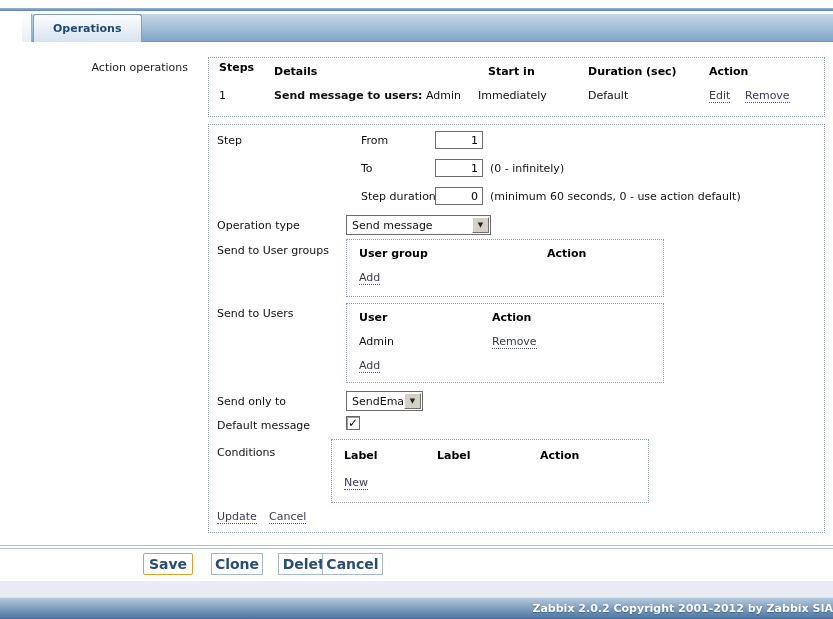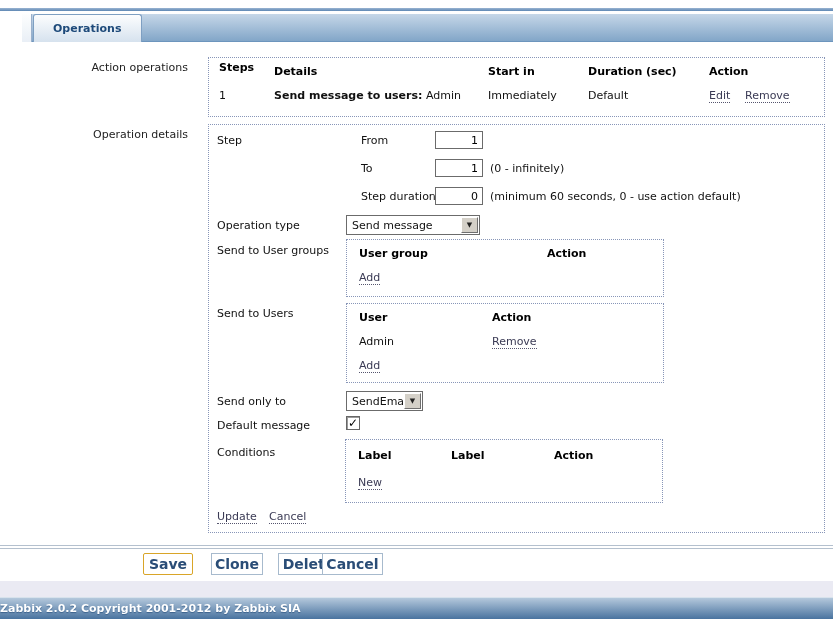--- a/index.html
+++ b/index.html
@@ -62,21 +62,21 @@
     font-family:"DejaVu Sans","Liberation Sans",sans-serif;
     display:flex; align-items:center; justify-content:center; cursor:pointer; }
   .btn-save { left:143px; width:50px; border:1px solid #d9a528; border-radius:2px; }
   .btn-clone { left:211px; width:52px; border:1px solid #a7bacd; }
   .btn-delete { left:262px; width:61px; border:1px solid #a7bacd; border-left:1px solid #a7bacd; margin-left:16px; }
   .btn-cancel { left:322px; width:61px; border:1px solid #a7bacd; }
   
   .lavender-band { position:absolute; left:0; top:581px; width:833px; height:16px; background:#eaeaf3; }
   .footer-bar { position:absolute; left:0; top:597px; width:833px; height:22px;
     background:linear-gradient(#b4c8dc,#49739f); border-top:1px solid #d7e2ec;
-    color:#fff; font-weight:bold; text-align:left; line-height:21px; font-size:11px;
+    color:#fff; font-weight:bold; text-align:right; line-height:21px; font-size:11px;
     text-shadow:0 1px 1px #3c628c; }
 </style>
 </head>
 <body>
 
 <div class="page">
 
   <div class="sep-blue"></div>
   <div class="sep-white"></div>
 
@@ -95,45 +95,44 @@
     <span class="ops-col th" style="left:65px; top:7px;">Details</span>
     <span class="ops-col th" style="left:279px; top:7px;">Start in</span>
     <span class="ops-col th" style="left:379px; top:7px;">Duration (sec)</span>
     <span class="ops-col th" style="left:500px; top:7px;">Action</span>
 
     <span class="ops-col" style="left:10px; top:31px;">1</span>
     <span class="ops-col" style="left:65px; top:31px;">
       <span class="b">Send message to users:</span>
       <span>Admin</span>
     </span>
-    <span class="ops-col" style="left:279px; top:31px;">Immediately</span>
+    <span class="ops-col" style="left:269px; top:31px;">Immediately</span>
     <span class="ops-col" style="left:379px; top:31px;">Default</span>
     <a class="link ops-col" style="left:500px; top:31px;">Edit</a>
     <a class="link ops-col" style="left:536px; top:31px;">Remove</a>
   </div>
 
-  <div class="form-label" style="top:128px;">Operation details</div>
 
   <div class="dotted-box" style="left:208px; top:124px; width:617px; height:409px;">
 
     <span class="inner-item" style="left:8px; top:9px;">Step</span>
 
     <span class="inner-item" style="left:152px; top:9px;">From</span>
     <input class="num-input" style="left: 226px; top: 6px;" value="1">
 
     <span class="inner-item" style="left:152px; top:37px;">To</span>
     <input class="num-input" style="left: 226px; top: 34px;" value="1">
     <span class="hint" style="left:281px; top:37px;">(0 - infinitely)</span>
 
     <span class="inner-item" style="left:152px; top:65px;">Step duration</span>
     <input class="num-input" style="left: 226px; top: 62px;" value="0">
     <span class="hint" style="left:281px; top:65px;">(minimum 60 seconds, 0 - use action default)</span>
 
     <span class="inner-item" style="left:8px; top:94px;">Operation type</span>
-    <div class="select" style="left:137px; top:90px; width:134px;">
+    <div class="select" style="left:137px; top:90px; width:145px;">
       <span>Send message</span>
       <span class="arrow-btn">▼</span>
     </div>
 
     <span class="inner-item" style="left:8px; top:119px;">Send to User groups</span>
     <div class="dotted-box" style="left:137px; top:114px; width:318px; height:58px;">
       <span class="inner-item th" style="left:12px; top:7px;">User group</span>
       <span class="inner-item th" style="left:200px; top:7px;">Action</span>
       <a class="link inner-item" style="left:12px; top:31px;">Add</a>
     </div>
@@ -152,21 +151,21 @@
       <span>SendEmail</span>
       <span class="arrow-btn">▼</span>
     </div>
 
     <span class="inner-item" style="left:8px; top:294px;">Default message</span>
     <div class="checkbox" style="left:137px; top:291px;">
       <span>✓</span>
     </div>
 
     <span class="inner-item" style="left:8px; top:321px;">Conditions</span>
-    <div class="dotted-box" style="left:136px; top:314px; width:318px; height:64px;">
+    <div class="dotted-box" style="left:122px; top:314px; width:318px; height:64px;">
       <span class="inner-item th" style="left:12px; top:9px;">Label</span>
       <span class="inner-item th" style="left:105px; top:9px;">Label</span>
       <span class="inner-item th" style="left:208px; top:9px;">Action</span>
       <a class="link inner-item" style="left:12px; top:36px;">New</a>
     </div>
 
     <a class="link inner-item" style="left:8px; top:385px;">Update</a>
     <a class="link inner-item" style="left:60px; top:385px;">Cancel</a>
   </div>
 

